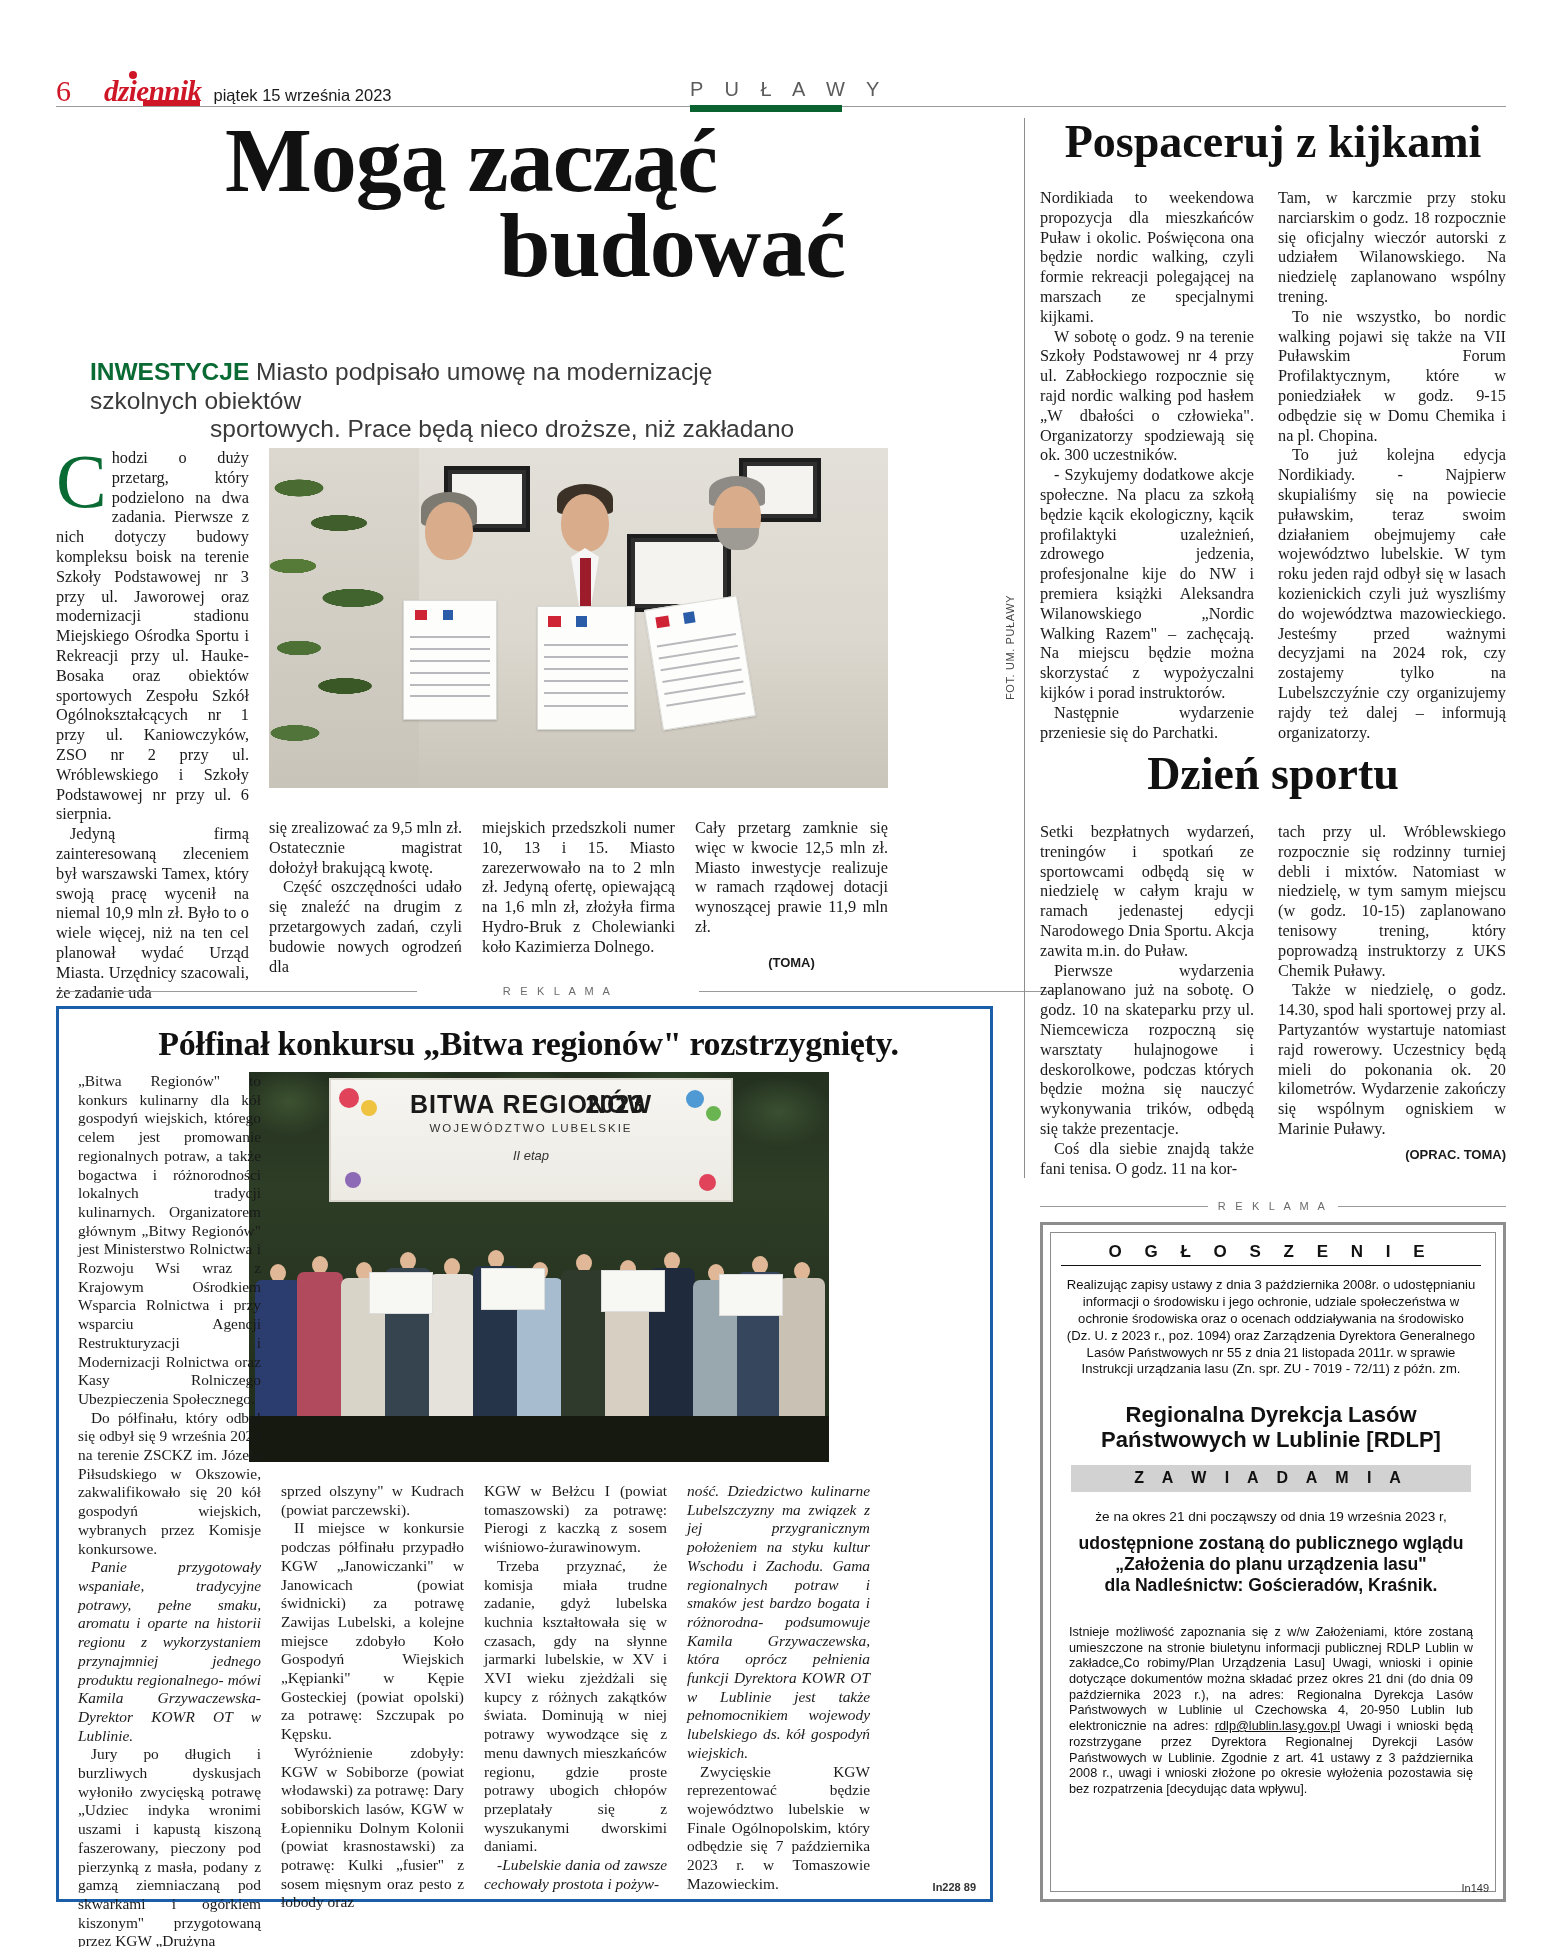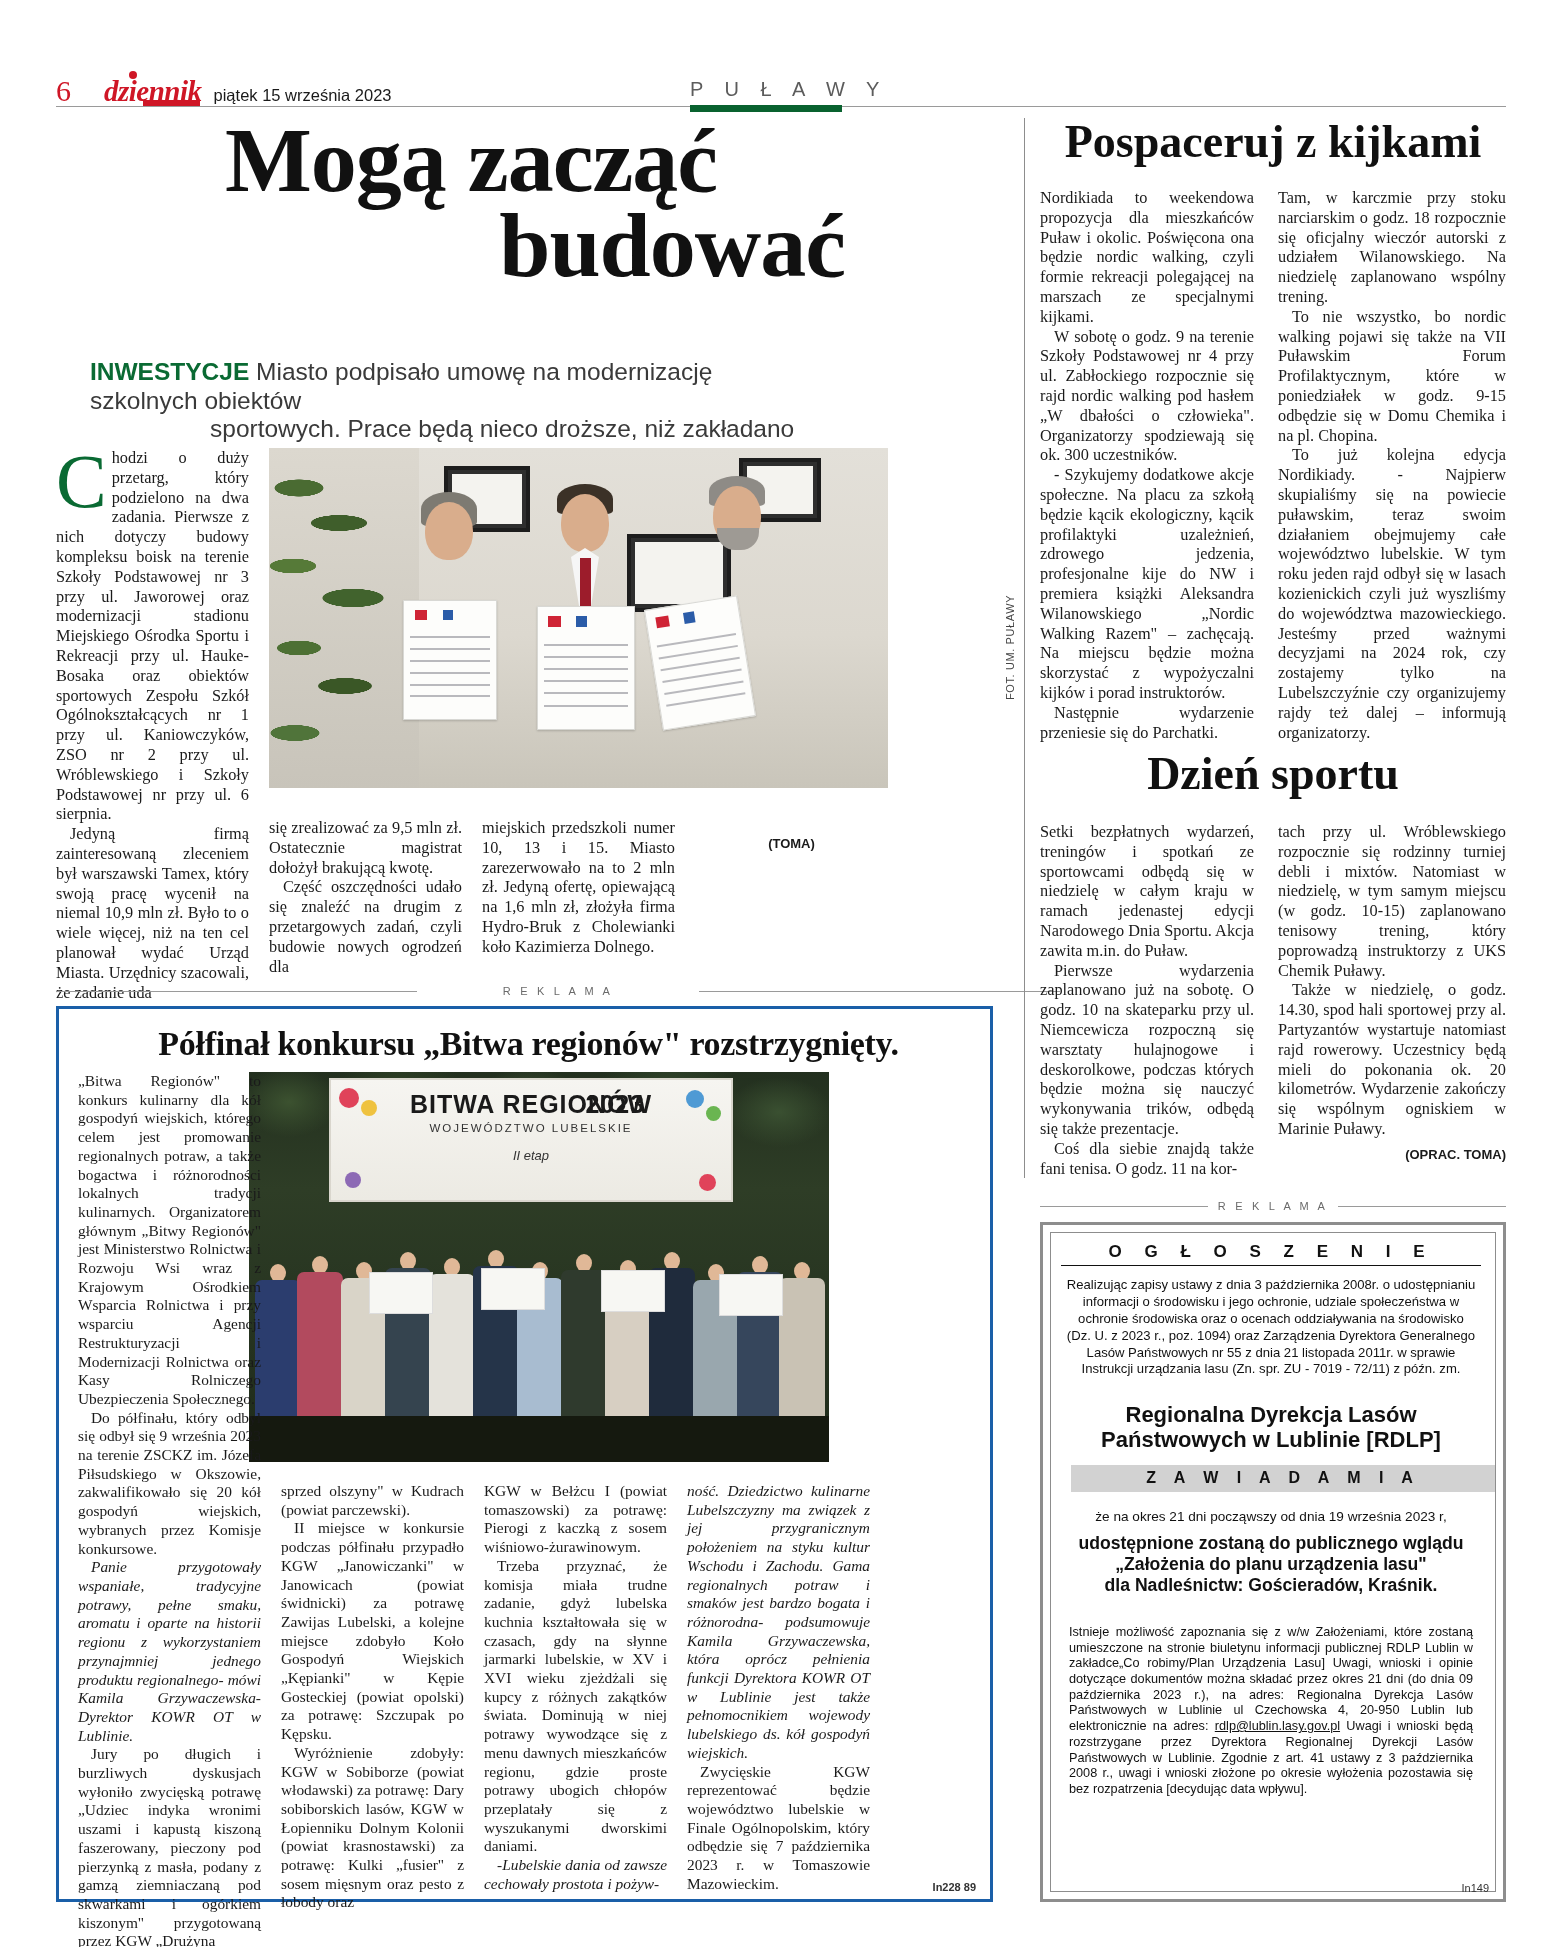--- a/index.html
+++ b/index.html
@@ -76,21 +76,21 @@
   #r3{left:1040px;top:822px;width:214px;}
   #r4{left:1278px;top:822px;width:228px;}
   .rbyline{text-align:right;font-family:"Liberation Sans",sans-serif;font-weight:bold;font-size:13px;margin-top:8px;}
 
   
   .ogbox{position:absolute;left:1040px;top:1222px;width:466px;height:680px;border:3px solid #8d8d8d;background:#fff;box-sizing:border-box;font-family:"Liberation Sans",sans-serif;}
   .ogbox-inner{position:absolute;left:7px;top:7px;right:7px;bottom:7px;border:1px solid #8d8d8d;}
   .ogtitle{position:absolute;left:18px;top:17px;width:420px;text-align:center;font-size:17px;font-weight:bold;letter-spacing:9px;color:#111;border-bottom:1.5px solid #111;padding-bottom:3px;}
   .ogintro{position:absolute;left:22px;top:52px;width:412px;text-align:center;font-size:13.1px;line-height:1.29;color:#111;}
   .ogname{position:absolute;left:22px;top:178px;width:412px;text-align:center;font-size:22px;font-weight:bold;line-height:1.13;color:#111;}
-  .ogzaw{position:absolute;left:28px;top:240px;width:400px;background:#d2d2d2;text-align:center;font-size:16px;font-weight:bold;letter-spacing:7px;padding:4px 12px 5px;color:#111;}
+  .ogzaw{position:absolute;left:28px;top:240px;width:400px;background:#d2d2d2;text-align:center;font-size:16px;font-weight:bold;letter-spacing:7px;padding:4px 0 5px;color:#111;}
   .ogline1{position:absolute;left:22px;top:284px;width:412px;text-align:center;font-size:13.6px;color:#111;}
   .ogbig{position:absolute;left:22px;top:308px;width:412px;text-align:center;font-size:17.6px;font-weight:bold;line-height:1.2;color:#111;}
   .ogfine{position:absolute;left:26px;top:400px;width:404px;text-align:justify;font-size:12.7px;line-height:1.235;color:#111;}
   .ogfine .mailto{text-decoration:underline;color:#111;}
   .ogcode{position:absolute;right:14px;bottom:5px;font-family:"Liberation Sans",sans-serif;font-size:11px;font-weight:normal;color:#333;margin-top:32px;}
   .p1-wall{position:absolute;inset:0;background:linear-gradient(180deg,#e3e0d9 0%,#dcd8cf 55%,#c9c5ba 100%);}
   .p1-plant{position:absolute;left:0;top:0;width:150px;height:340px;background:
      radial-gradient(ellipse 40px 14px at 30px 40px,#4a6b32 0%,#4a6b32 60%,transparent 62%),
      radial-gradient(ellipse 46px 13px at 70px 75px,#3f5e2b 0%,#3f5e2b 60%,transparent 62%),
      radial-gradient(ellipse 38px 12px at 24px 118px,#567a38 0%,#567a38 60%,transparent 62%),
@@ -228,20 +228,21 @@
     <p>Jedyną firmą zainteresowaną zleceniem był warszawski Tamex, który swoją pracę wycenił na niemal 10,9 mln zł. Było to o wiele więcej, niż na ten cel planował wydać Urząd Miasta. Urzędnicy szacowali, że zadanie uda</p>
   </div>
   <div class="col" id="c2">
     <p class="first">się zrealizować za 9,5 mln zł. Ostatecznie magistrat dołożył brakującą kwotę.</p>
     <p>Część oszczędności udało się znaleźć na drugim z przetargowych zadań, czyli budowie nowych ogrodzeń dla</p>
   </div>
   <div class="col" id="c3">
     <p class="first">miejskich przedszkoli numer 10, 13 i 15. Miasto zarezerwowało na to 2 mln zł. Jedyną ofertę, opiewającą na 1,6 mln zł, złożyła firma Hydro-Bruk z Cholewianki koło Kazimierza Dolnego.</p>
   </div>
   <div class="col" id="c4">
+    <p class="first">Cały przetarg zamknie się więc w kwocie 12,5 mln zł. Miasto inwestycje realizuje w ramach rządowej dotacji wynoszącej prawie 11,9 mln zł.</p>
     <div class="byline">(TOMA)</div>
   </div>
 
   <div class="reklama" id="rek1">R E K L A M A</div>
 
   <div class="adbox">
     <div class="adhead">Półfinał konkursu „Bitwa regionów" rozstrzygnięty.</div>
     <div class="adcode">In228 89</div>
   </div>
 

